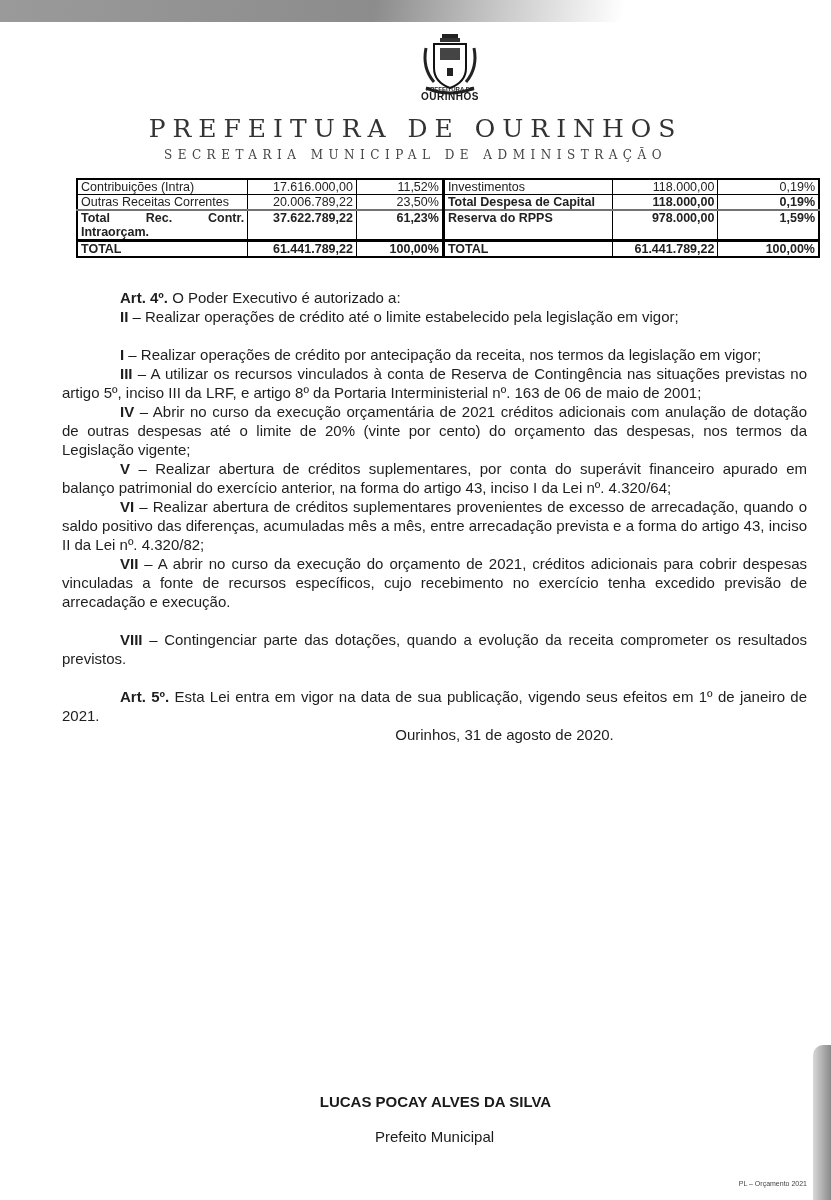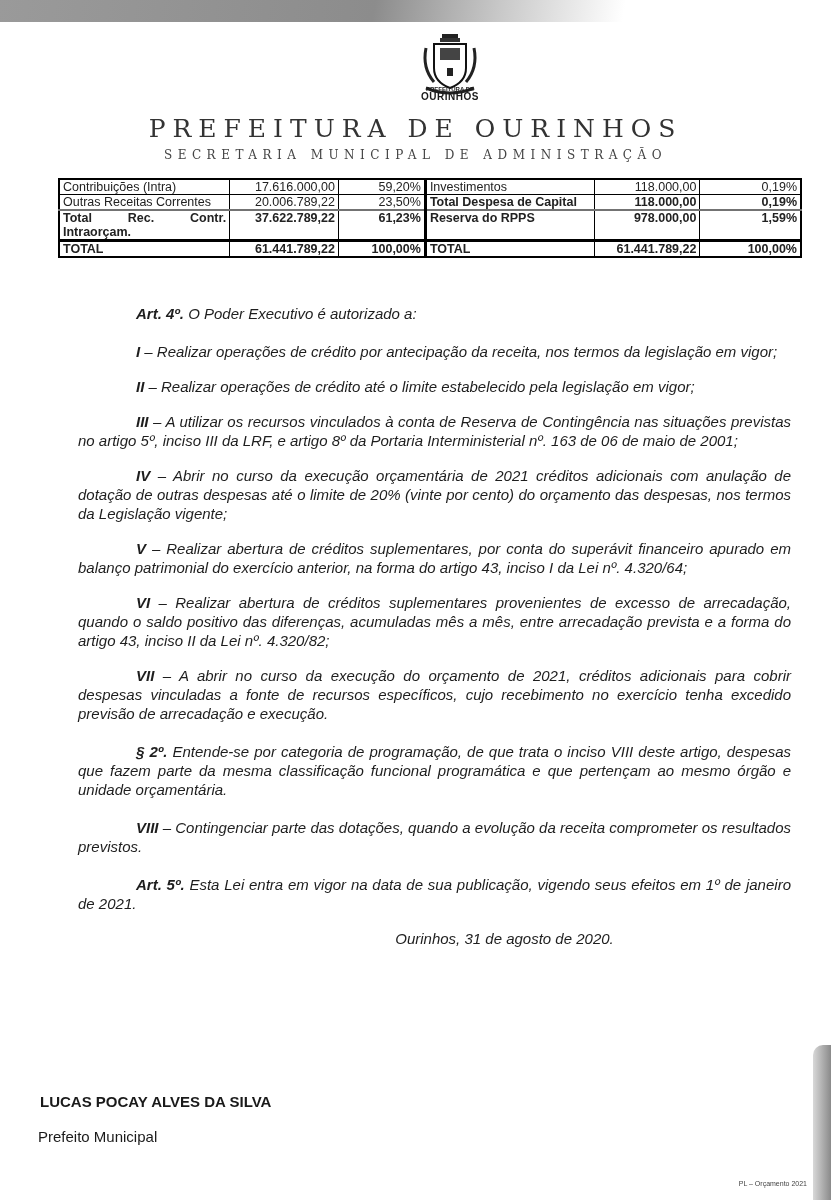--- a/index.html
+++ b/index.html
@@ -29,44 +29,44 @@
     position: absolute; left: 0; width: 831px; top: 114px; text-align: center;
     font-family: "DejaVu Serif", serif; font-size: 25px; letter-spacing: 7px;
     color: #333; font-weight: normal;
   }
   .org-sub {
     position: absolute; left: 0; width: 831px; top: 148px; text-align: center;
     font-family: "DejaVu Serif", serif; font-size: 12px; letter-spacing: 5.5px;
     color: #444;
   }
   table.budget {
-    position: absolute; left: 58px; top: 178px; width: 744px;
+    position: absolute; left: 76px; top: 178px; width: 744px;
     border-collapse: collapse; font-size: 12.5px; color: #222;
     border: 2px solid #000;
   }
   table.budget td {
     border: 1px solid #000; padding: 0 3px; line-height: 14px; vertical-align: top;
   }
   table.budget td.num { text-align: right; }
   table.budget td.sep { border-left: 3px solid #000; }
   table.budget tr.bold td { font-weight: bold; }
   table.budget tr.thick td { border-top: 2px solid #737373; }
   table.budget tr.total td { border-top: 3px solid #000; }
   .c1 { width: 172px; } .c2 { width: 104px; } .c3 { width: 82px; }
   .c4 { width: 170px; } .c5 { width: 100px; } .c6 { width: 98px; }
   .body-text {
     position: absolute; left: 62px; top: 288px; width: 745px;
     font-size: 15px; line-height: 19px; color: #1e1e1e; text-align: justify;
   }
-  .body-text p { margin: 16px; font-style: italic; }
+  .body-text p { margin: 0; }
   .body-text .ind { text-indent: 58px; }
   .gap-l { margin-top: 19px !important; }
   .date { text-align: center; padding-left: 140px; }
   .sig {
-    position: absolute; left: 0; width: 831px; top: 1093px; text-align: left;
+    position: absolute; left: 0; width: 831px; top: 1093px; text-align: center;
   }
   .sig-name { font-weight: bold; font-size: 15px; margin-left: 40px; }
   .sig-role { font-size: 15px; margin-left: 38px; margin-top: 18px; }
   .footer-note {
     position: absolute; right: 24px; top: 1180px; font-size: 7px; color: #444;
   }
 </style>
 </head>
 <body>
 
@@ -89,21 +89,21 @@
 </div>
 
 <div class="org-title">PREFEITURA DE OURINHOS</div>
 <div class="org-sub">SECRETARIA MUNICIPAL DE ADMINISTRAÇÃO</div>
 
 <table class="budget">
   <tbody>
       <tr>
     <td class="c1">Contribuições (Intra)</td>
     <td class="c2 num">17.616.000,00</td>
-    <td class="c3 num">59,20%</td>
+    <td class="c3 num">11,52%</td>
     <td class="c4 sep">Investimentos</td>
     <td class="c5 num">118.000,00</td>
     <td class="c6 num">0,19%</td>
   </tr>
   <tr>
     <td>Outras Receitas Correntes</td>
     <td class="num">20.006.789,22</td>
     <td class="num">23,50%</td>
     <td class="sep" style="font-weight:bold">Total Despesa de Capital</td>
     <td class="num" style="font-weight:bold">118.000,00</td>
@@ -127,30 +127,29 @@
     <td class="sep">TOTAL</td>
     <td class="num">61.441.789,22</td>
     <td class="num">100,00%</td>
   </tr>
 </tbody>
   </table>
 
 <div class="body-text">
   <p class="ind"><b>Art. 4º.</b><span> O Poder Executivo é autorizado a:</span></p>
 
+  <p class="ind"><b>II</b><span> – Realizar operações de crédito até o limite estabelecido pela legislação em vigor;</span></p>
   <p class="ind gap-l"><b>I</b><span> – Realizar operações de crédito por antecipação da receita, nos termos da legislação em vigor;</span></p>
-  <p class="ind"><b>II</b><span> – Realizar operações de crédito até o limite estabelecido pela legislação em vigor;</span></p>
   <p class="ind"><b>III</b><span> – A utilizar os recursos vinculados à conta de Reserva de Contingência nas situações previstas no artigo 5º, inciso III da LRF, e artigo 8º da Portaria Interministerial nº. 163 de 06 de maio de 2001;</span></p>
   <p class="ind"><b>IV</b><span> – Abrir no curso da execução orçamentária de 2021 créditos adicionais com anulação de dotação de outras despesas até o limite de 20% (vinte por cento) do orçamento das despesas, nos termos da Legislação vigente;</span></p>
   <p class="ind"><b>V</b><span> – Realizar abertura de créditos suplementares, por conta do superávit financeiro apurado em balanço patrimonial do exercício anterior, na forma do artigo 43, inciso I da Lei nº. 4.320/64;</span></p>
   <p class="ind"><b>VI</b><span> – Realizar abertura de créditos suplementares provenientes de excesso de arrecadação, quando o saldo positivo das diferenças, acumuladas mês a mês, entre arrecadação prevista e a forma do artigo 43, inciso II da Lei nº. 4.320/82;</span></p>
   <p class="ind"><b>VII</b><span> – A abrir no curso da execução do orçamento de 2021, créditos adicionais para cobrir despesas vinculadas a fonte de recursos específicos, cujo recebimento no exercício tenha excedido previsão de arrecadação e execução.</span></p>
 
 
-  <p class="ind gap-l"><b>§ 2º.</b><span> Entende-se por categoria de programação, de que trata o inciso VIII deste artigo, despesas que fazem parte da mesma classificação funcional programática e que pertençam ao mesmo órgão e unidade orçamentária.</span></p>
 
   <p class="ind gap-l"><b>VIII</b><span> – Contingenciar parte das dotações, quando a evolução da receita comprometer os resultados previstos.</span></p>
 
   <p class="ind gap-l"><b>Art. 5º.</b><span> Esta Lei entra em vigor na data de sua publicação, vigendo seus efeitos em 1º de janeiro de 2021.</span></p>
 
   <p class="date">Ourinhos, 31 de agosto de 2020.</p>
 </div>
 
 <div class="sig">
   <div class="sig-name">LUCAS POCAY ALVES DA SILVA</div>

